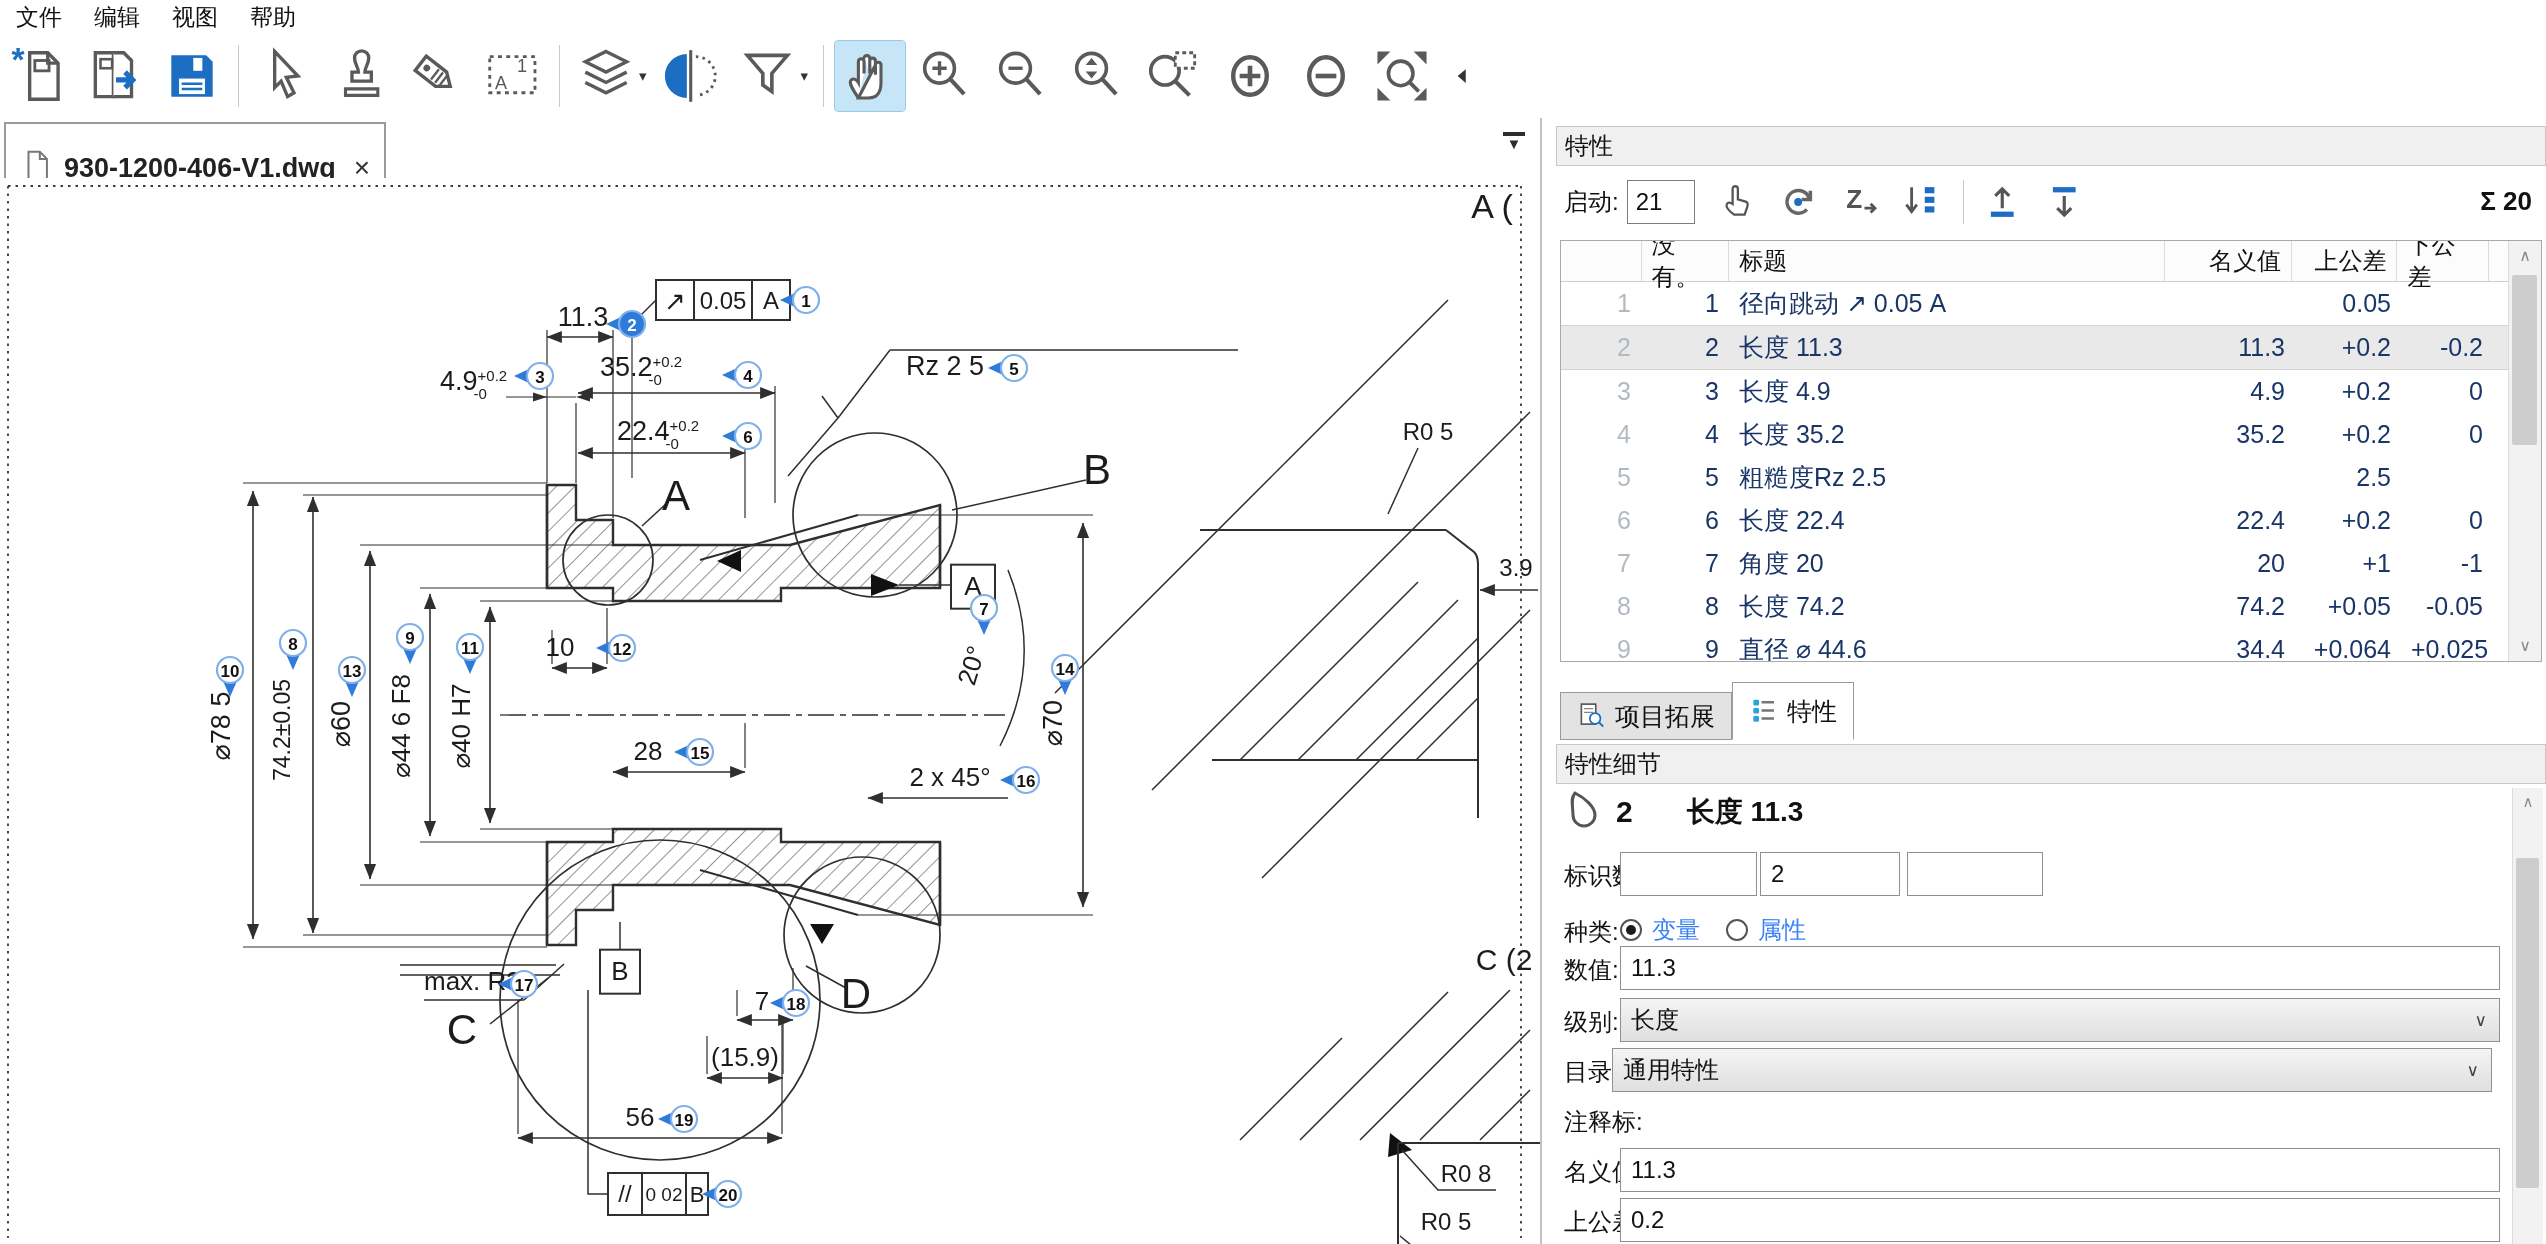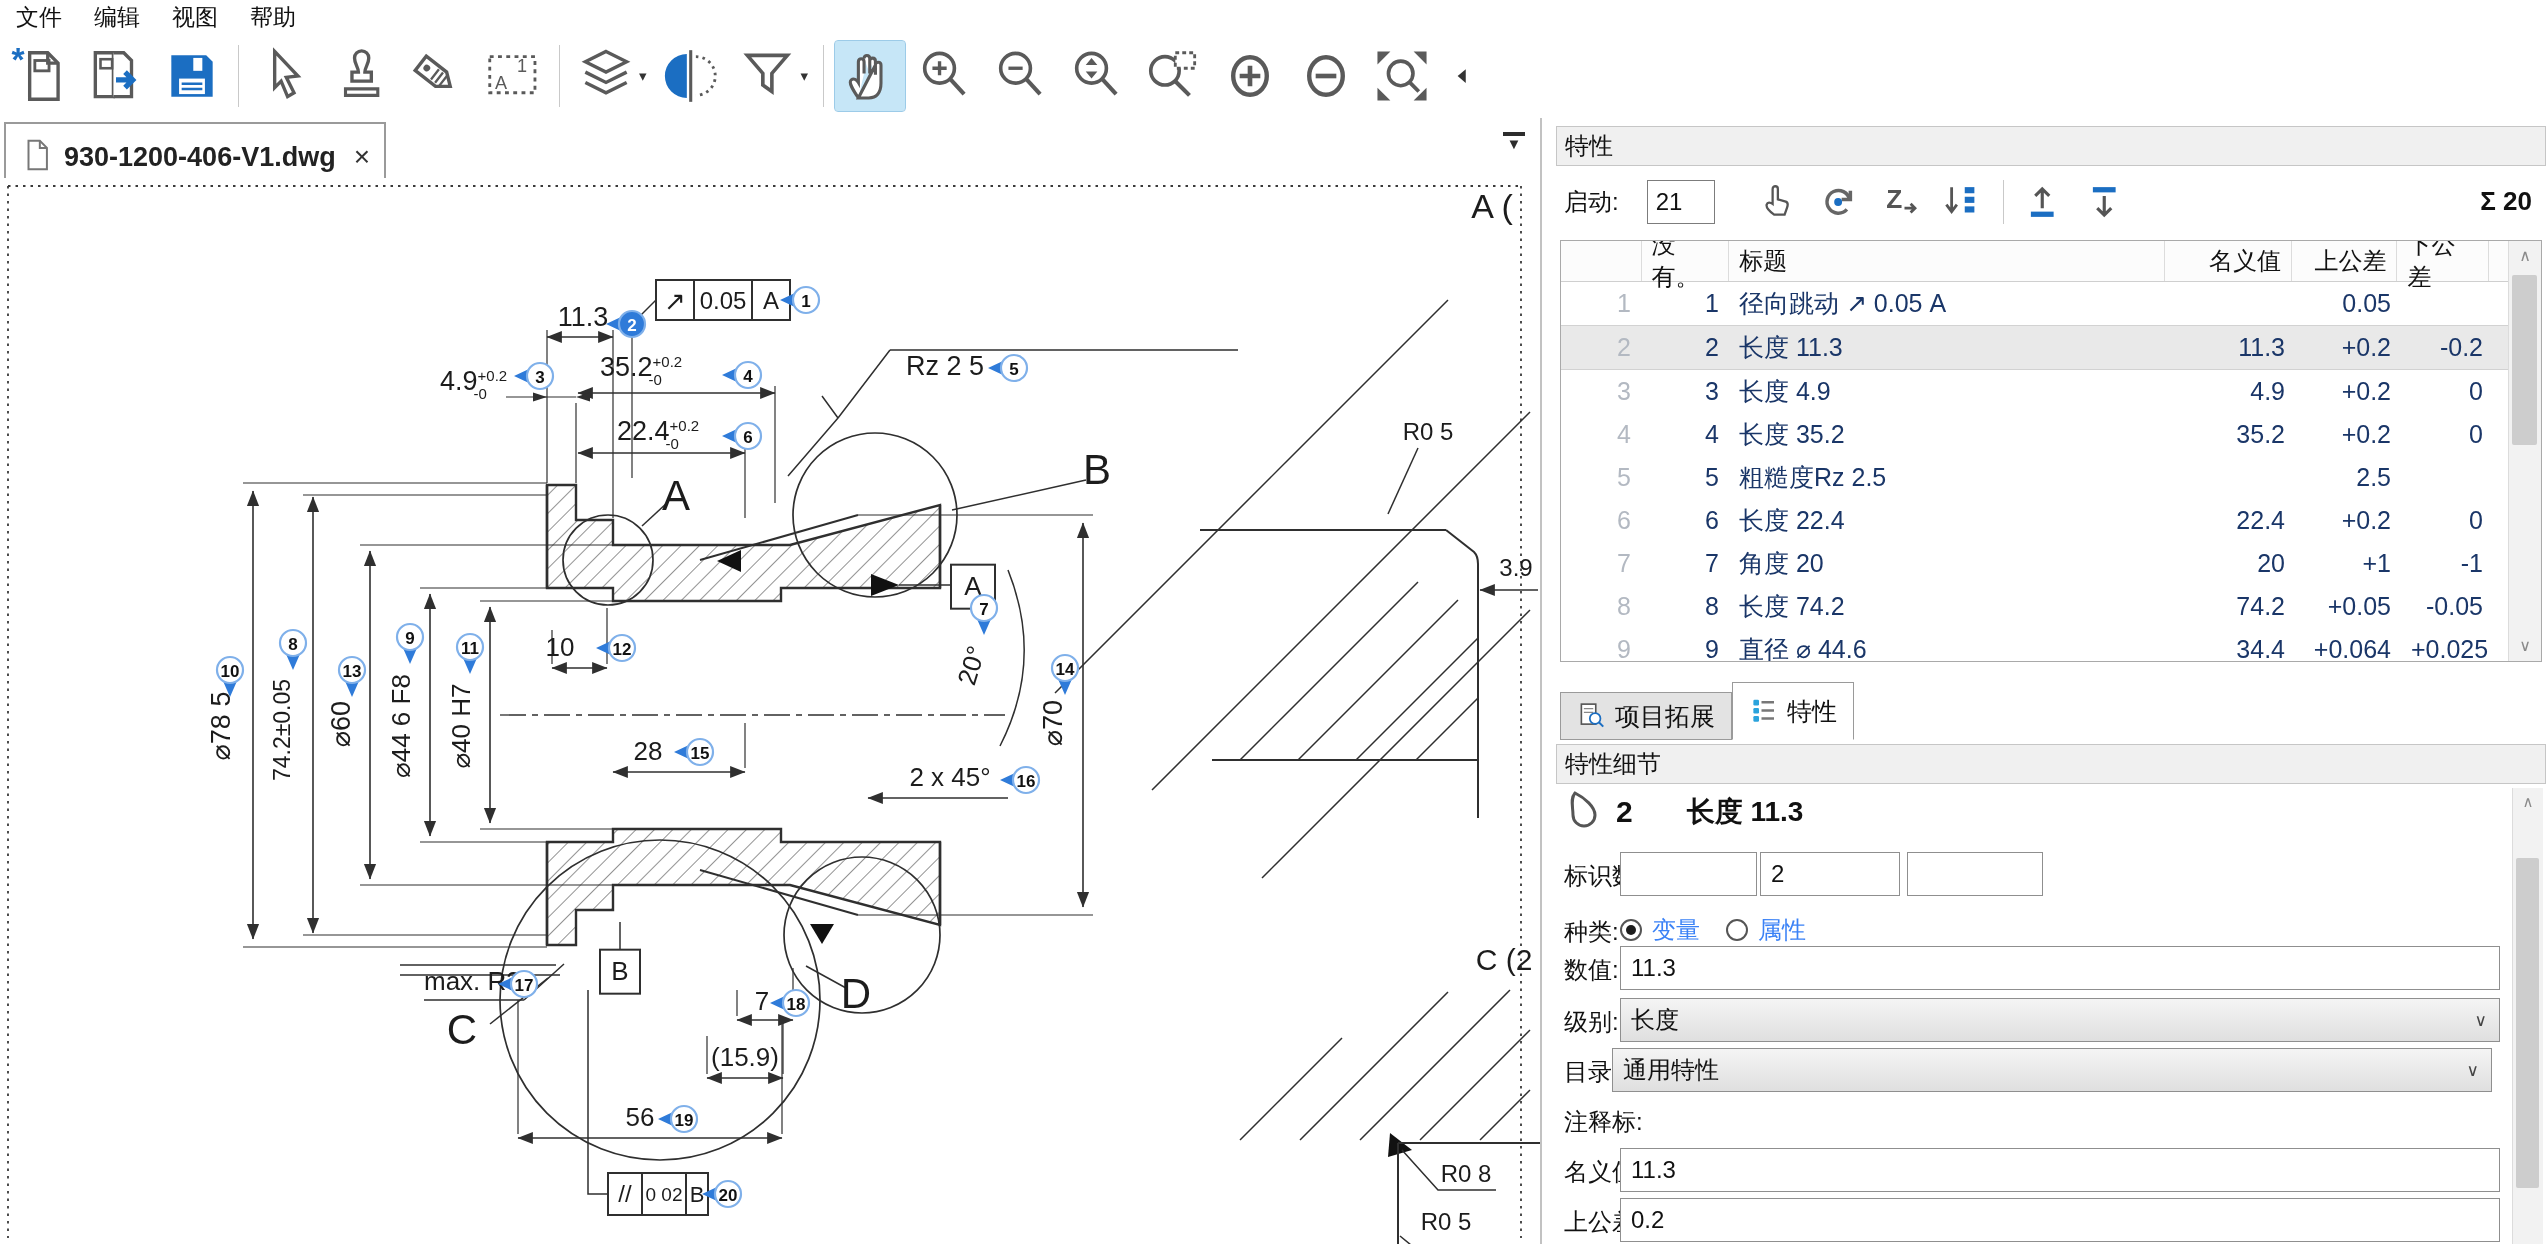--- a/index.html
+++ b/index.html
@@ -12,37 +12,37 @@
   
   #toolbar{position:absolute;left:2px;top:36px;height:80px;display:flex;align-items:center;}
   .tbtn{display:flex;align-items:center;border:none;background:transparent;padding:4px;margin:0 3px;border-radius:3px;}
   .tbtn.active{background:#c6e6f7;outline:1px solid #9ccbe8;}
   .tbtn svg{display:block;}
   .tsep{width:1px;height:62px;background:#c9c9c9;margin:0 8px;}
   .tcaret{font-size:15px;color:#333;margin-left:2px;}
   
   #tabbar{position:absolute;left:0;top:118px;width:1540px;height:60px;border-bottom:1px solid #a2a2a2;}
   #doc-tab{position:absolute;left:4px;top:4px;height:56px;background:#fff;border:2px solid #9a9a9a;border-bottom:none;
-    display:flex;align-items:center;padding:5px 14px;gap:10px;}
+    display:flex;align-items:center;padding:16px 14px;gap:10px;}
   #doc-tab .title{font-size:27px;font-weight:600;color:#222;}
   #doc-tab .close{font-size:28px;color:#333;margin-left:8px;}
   #tab-overflow{position:absolute;left:1497px;top:14px;width:34px;text-align:center;}
   #tab-overflow .bar{border-top:4px solid #2d2d2d;width:22px;margin:0 auto 3px auto;}
   #tab-overflow .tri{font-size:15px;color:#2d2d2d;line-height:10px;}
   
   #canvas{position:absolute;left:0;top:178px;width:1540px;height:1066px;background:#fff;}
   #splitter{position:absolute;left:1540px;top:118px;width:15px;height:1126px;border-left:2px solid #c2c2c2;border-right:2px solid #c2c2c2;background:#fff;}
   
   #panel{position:absolute;left:1556px;top:0;width:990px;height:1244px;background:#fff;}
   .ptitle{position:absolute;left:0;width:990px;height:40px;background:#f0f0f0;border:1px solid #c6c6c6;
     display:flex;align-items:center;font-size:24px;color:#111;padding-left:8px;box-sizing:border-box;}
   .ptools{position:absolute;right:8px;display:flex;align-items:center;gap:16px;color:#222;}
   .ptools .glyph{font-size:17px;color:#222;}
   .ptools .x{font-size:26px;}
-  #start-row{position:absolute;left:0;top:170px;width:990px;height:64px;display:flex;align-items:center;gap:20px;}
+  #start-row{position:absolute;left:0;top:170px;width:990px;height:64px;display:flex;align-items:center;}
   #start-label{font-size:24px;color:#111;margin-left:8px;}
   #start-input{width:56px;height:40px;border:1px solid #7c7c7c;font-size:24px;color:#111;padding-left:8px;margin-left:8px;
     font-family:inherit;}
   #start-icons{display:flex;align-items:center;margin-left:14px;gap:6px;}
   .sicon-sep{width:1px;height:44px;background:#c9c9c9;margin:0 6px;}
   #sum-label{position:absolute;right:14px;top:16px;font-size:26px;font-weight:bold;color:#111;}
   
   #table-wrap{position:absolute;left:4px;top:240px;width:982px;height:422px;border:1px solid #a9a9a9;background:#fff;box-sizing:border-box;}
   #grid{position:absolute;left:0;top:0;right:32px;bottom:0;overflow:hidden;}
   .thead{display:flex;height:40px;background:#fcfcfc;border-bottom:1px solid #cfcfcf;}

